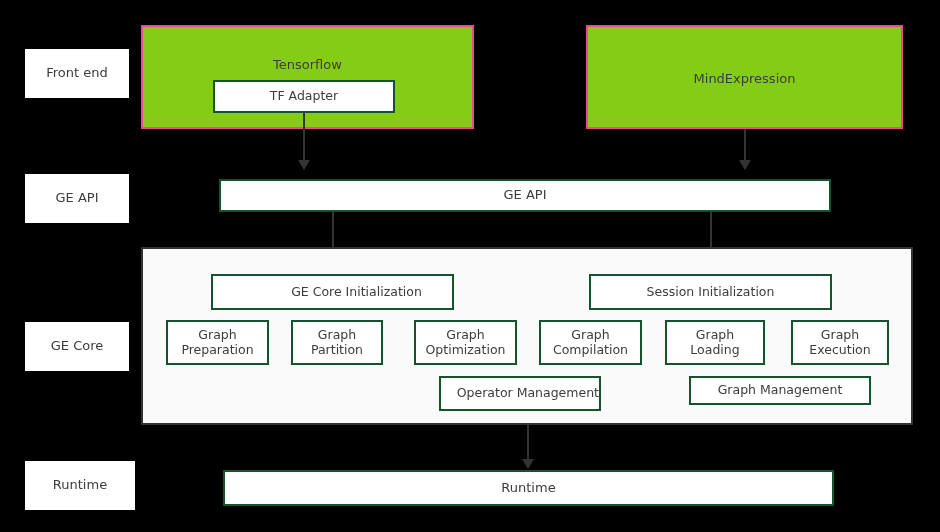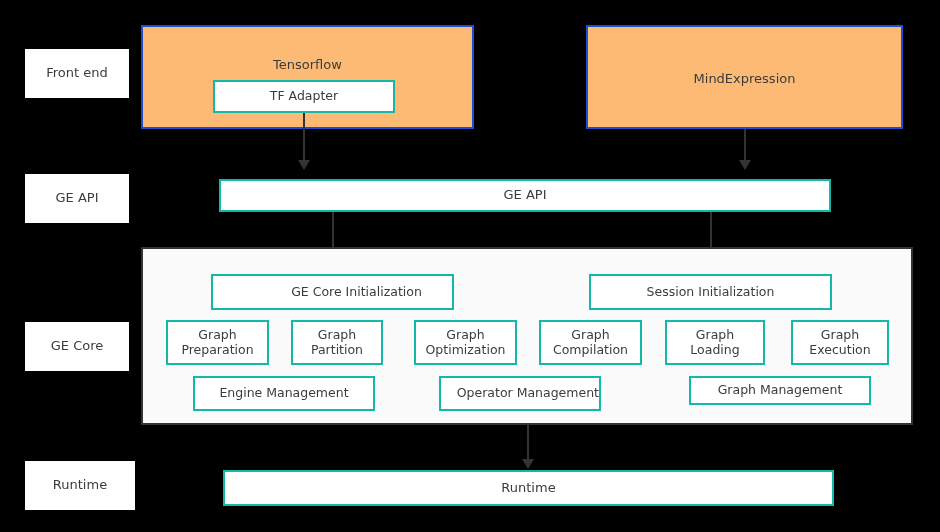--- a/index.html
+++ b/index.html
@@ -33,41 +33,41 @@
   
   .rail-label {
     background: #ffffff;
     border: none;
     font-size: 13px;
     color: #3c3c3c;
     text-align: right;
   }
   
   .panel {
-    background: #fdba74;
-    border: 2px solid #1d4ed8;
+    background: #84cc16;
+    border: 2px solid #ec4899;
   }
   .panel-core {
     background: #fafafa;
     border: 2px solid #333333;
     display: block;
   }
   
   .panel-caption {
     position: absolute;
     left: 0;
     right: 0;
     text-align: center;
     font-size: 13px;
     color: #3c3c3c;
   }
   
   .box {
     background: #ffffff;
-    border: 2px solid #14b8a6;
+    border: 2px solid #14532d;
     font-size: 12.5px;
   }
   .box-wide {
     font-size: 13px;
   }
   
   .arrow-line {
     position: absolute;
     width: 2px;
     background: #333333;
@@ -157,23 +157,20 @@
   </div>
   <div class="node box" style="left:665px; top:320px; width:100px; height:45px;">
     <span>Graph
 Loading</span>
   </div>
   <div class="node box" style="left:791px; top:320px; width:98px; height:45px;">
     <span>Graph
 Execution</span>
   </div>
 
-  <div class="node box" style="left:193px; top:376px; width:182px; height:35px;">
-    <span>Engine Management</span>
-  </div>
   <div class="node box" style="left:439px; top:376px; width:162px; height:35px;justify-content:flex-end;">
     <span>Operator Management</span>
   </div>
   <div class="node box" style="left:689px; top:376px; width:182px; height:29px;">
     <span>Graph Management</span>
   </div>
 
   <div class="arrow-line" style="left:527px; top:425px; height:38px;"></div>
   <div class="arrow-head" style="left:522px; top:459px;"></div>
 

